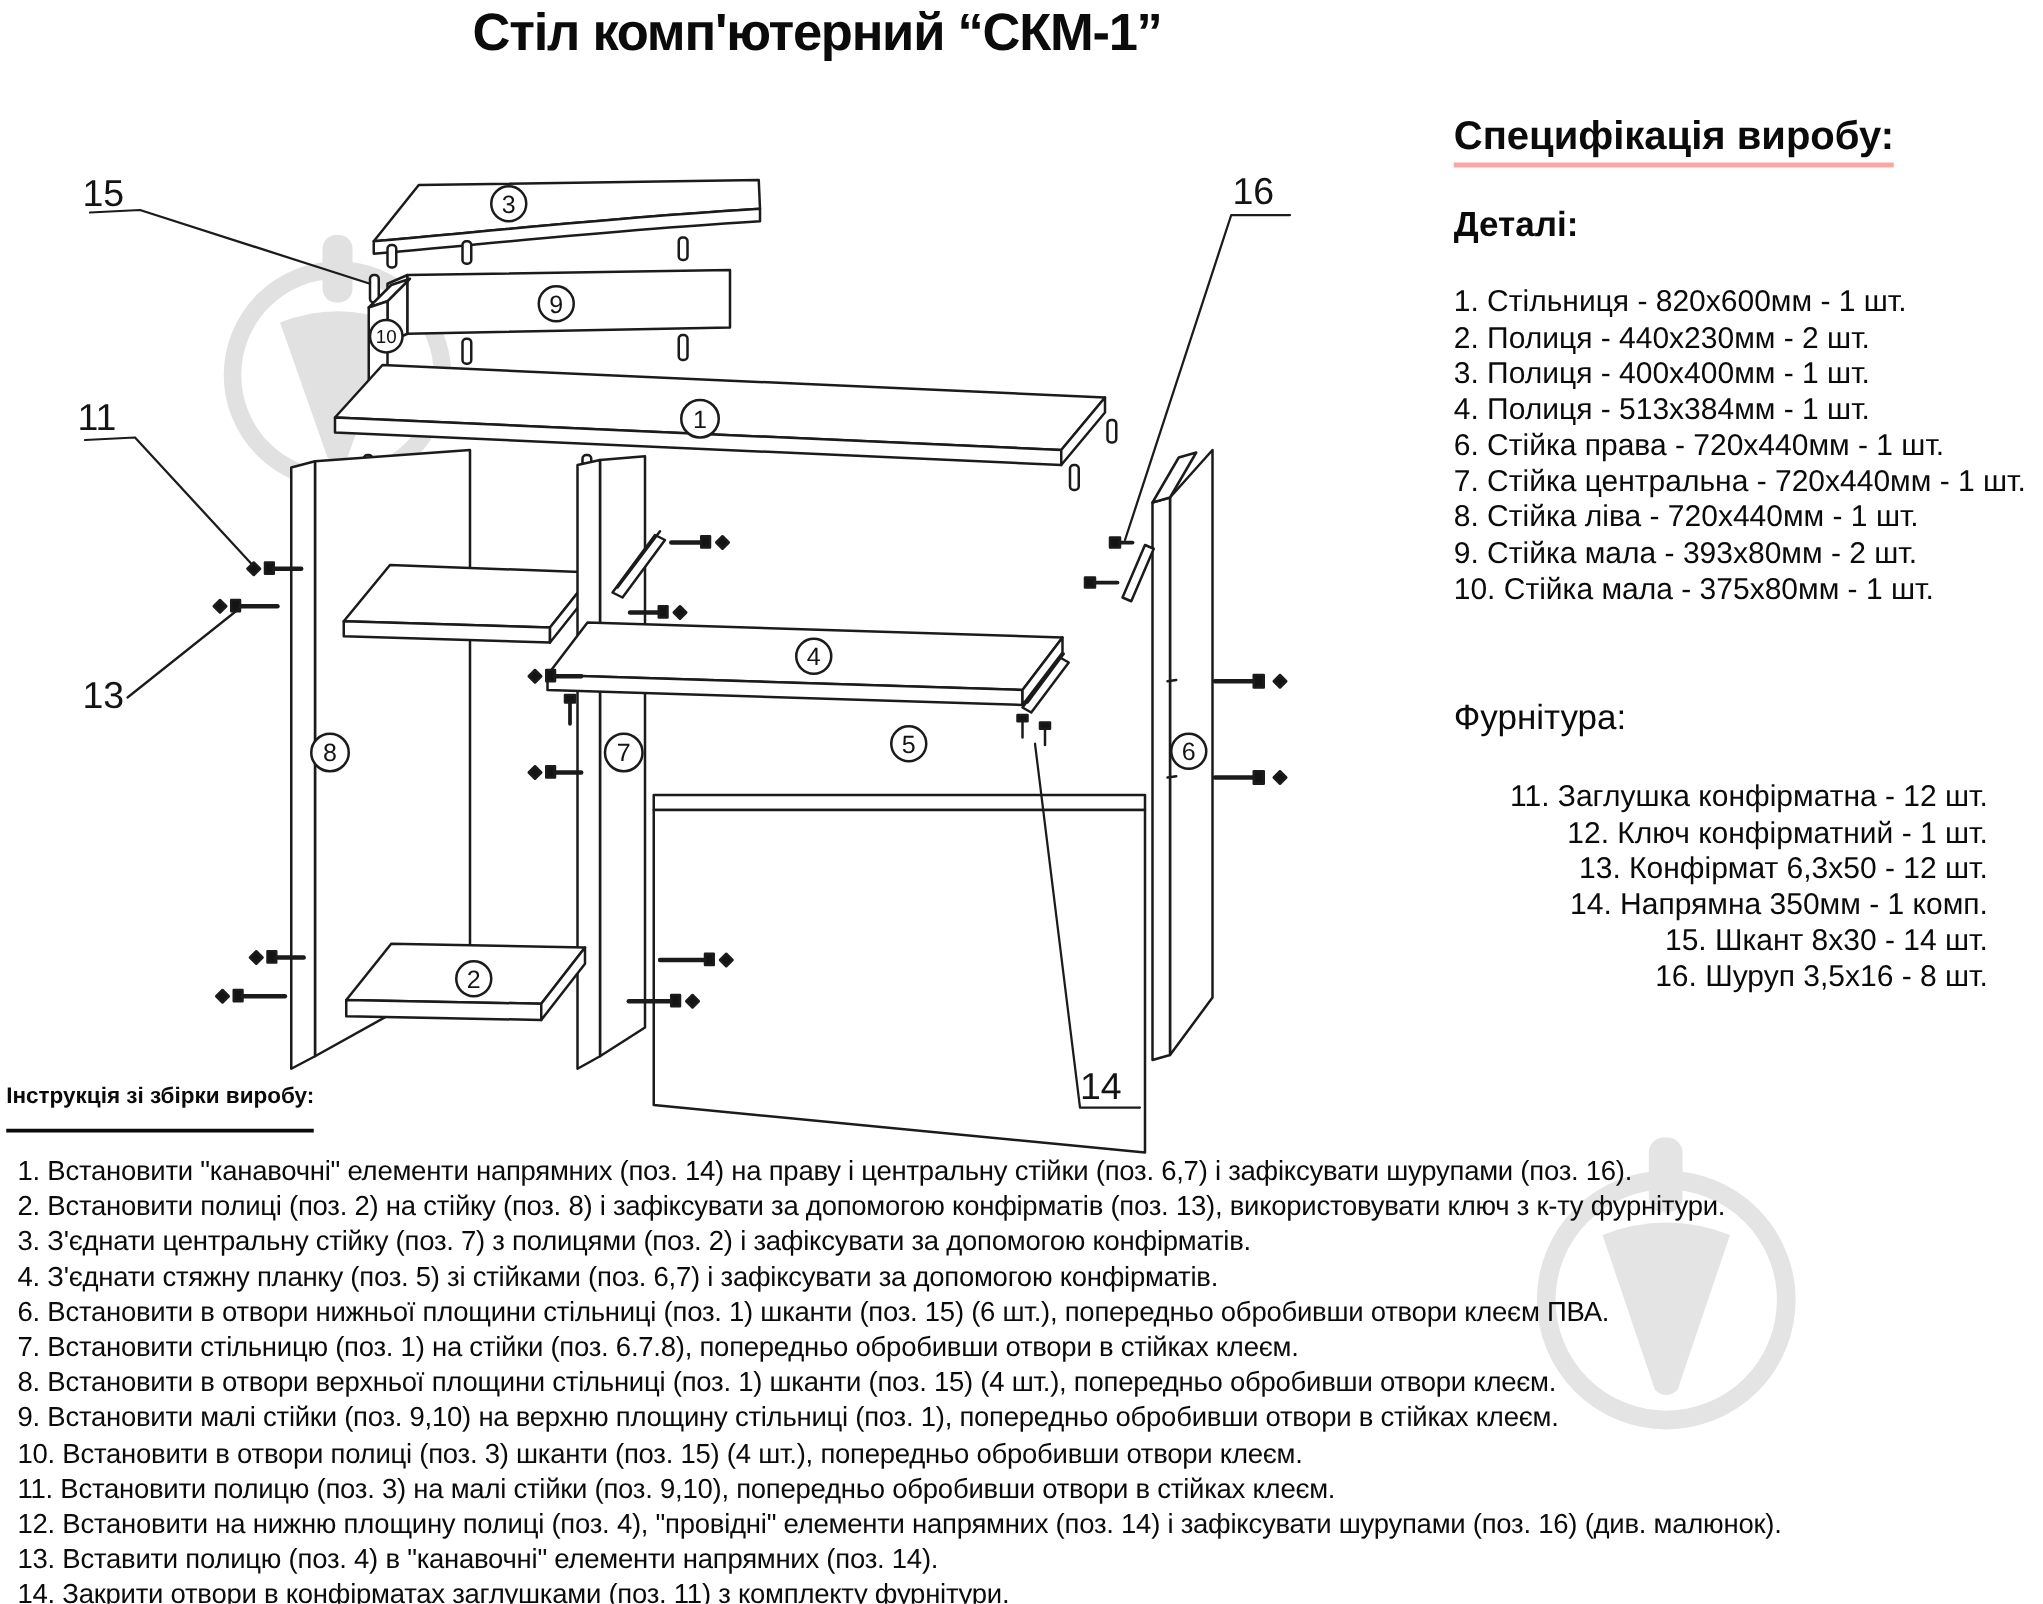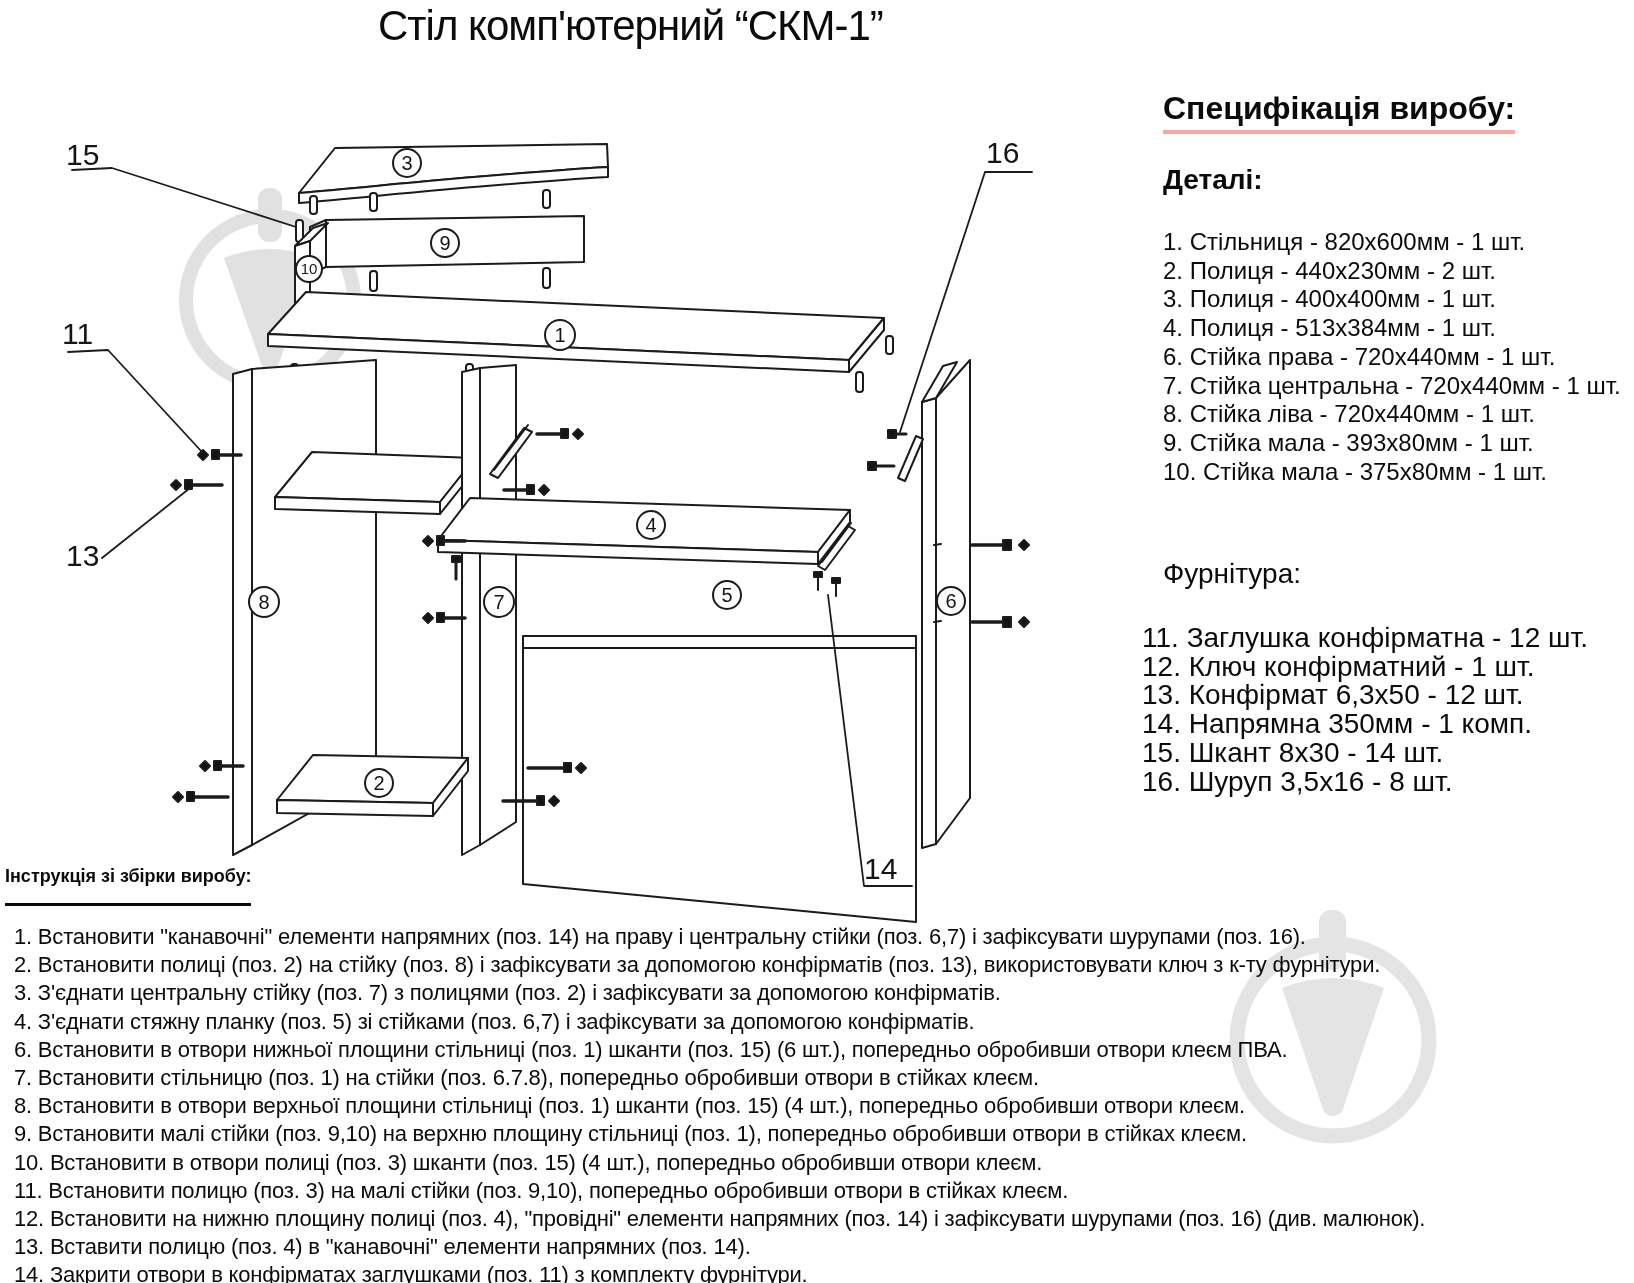--- a/index.html
+++ b/index.html
@@ -1,26 +1,26 @@
 <!DOCTYPE html>
 <html><head>
 <meta charset="utf-8">
 <style>
   html,body{margin:0;padding:0;background:#ffffff;}
   body{width:1634px;height:1283px;position:relative;overflow:hidden;
        font-family:"Liberation Sans", sans-serif;color:#0b0b0b;}
   #diagram-svg{position:absolute;left:0;top:0;z-index:1;}
   .txt{position:absolute;z-index:2;white-space:nowrap;}
-  .page-title{left:378px;top:2px;font-size:42px;font-weight:normal;letter-spacing:-1px;}
+  .page-title{left:378px;top:2px;font-size:42px;font-weight:bold;letter-spacing:-1px;}
   .spec-heading{left:1163px;top:90px;font-size:32px;font-weight:bold;
                 border-bottom:4px solid #fca5a5;padding-bottom:3px;}
   .details-heading{left:1163px;top:164px;font-size:28px;font-weight:bold;}
   .spec-list{left:1163px;top:228px;font-size:24px;line-height:28.7px;}
   .hardware-heading{left:1163px;top:558px;font-size:28px;font-weight:normal;}
-  .hardware-list{left:1142px;top:624px;font-size:28px;line-height:28.7px;}
+  .hardware-list{left:1208px;top:624px;font-size:24px;line-height:28.7px;text-align:right;}
   .instr-heading{left:5px;top:866px;font-size:18px;font-weight:bold;
                  border-bottom:3px solid #0b0b0b;padding-bottom:16px;}
   .instr-list{left:14px;top:923px;font-size:22px;line-height:28.2px;letter-spacing:-0.2px;}
   ul.plain{list-style:none;margin:0;padding:0;}
   svg text.circ-num{font-family:"Liberation Sans",sans-serif;font-size:20px;fill:#141414;}
   svg text.circ-num-sm{font-family:"Liberation Sans",sans-serif;font-size:15px;fill:#141414;}
   svg text.callout{font-family:"Liberation Sans",sans-serif;font-size:30px;fill:#141414;}
 </style>
 </head>
 <body>
@@ -240,21 +240,21 @@
 <div class="txt spec-heading">Специфікація виробу:</div>
 <div class="txt details-heading">Деталі:</div>
 <ul class="txt plain spec-list">
     <li>1. Стільниця - 820х600мм - 1 шт.</li>
     <li>2. Полиця - 440х230мм - 2 шт.</li>
     <li>3. Полиця - 400х400мм - 1 шт.</li>
     <li>4. Полиця - 513х384мм - 1 шт.</li>
     <li>6. Стійка права - 720х440мм - 1 шт.</li>
     <li>7. Стійка центральна - 720х440мм - 1 шт.</li>
     <li>8. Стійка ліва - 720х440мм - 1 шт.</li>
-    <li>9. Стійка мала - 393х80мм - 1 шт.</li>
+    <li>9. Стійка мала - 393х80мм - 2 шт.</li>
     <li>10. Стійка мала - 375х80мм - 1 шт.</li>
   </ul>
 
 <div class="txt hardware-heading">Фурнітура:</div>
 <ul class="txt plain hardware-list">
     <li>11. Заглушка конфірматна - 12 шт.</li>
     <li>12. Ключ конфірматний - 1 шт.</li>
     <li>13. Конфірмат 6,3х50 - 12 шт.</li>
     <li>14. Напрямна 350мм - 1 комп.</li>
     <li>15. Шкант 8х30 - 14 шт.</li>

